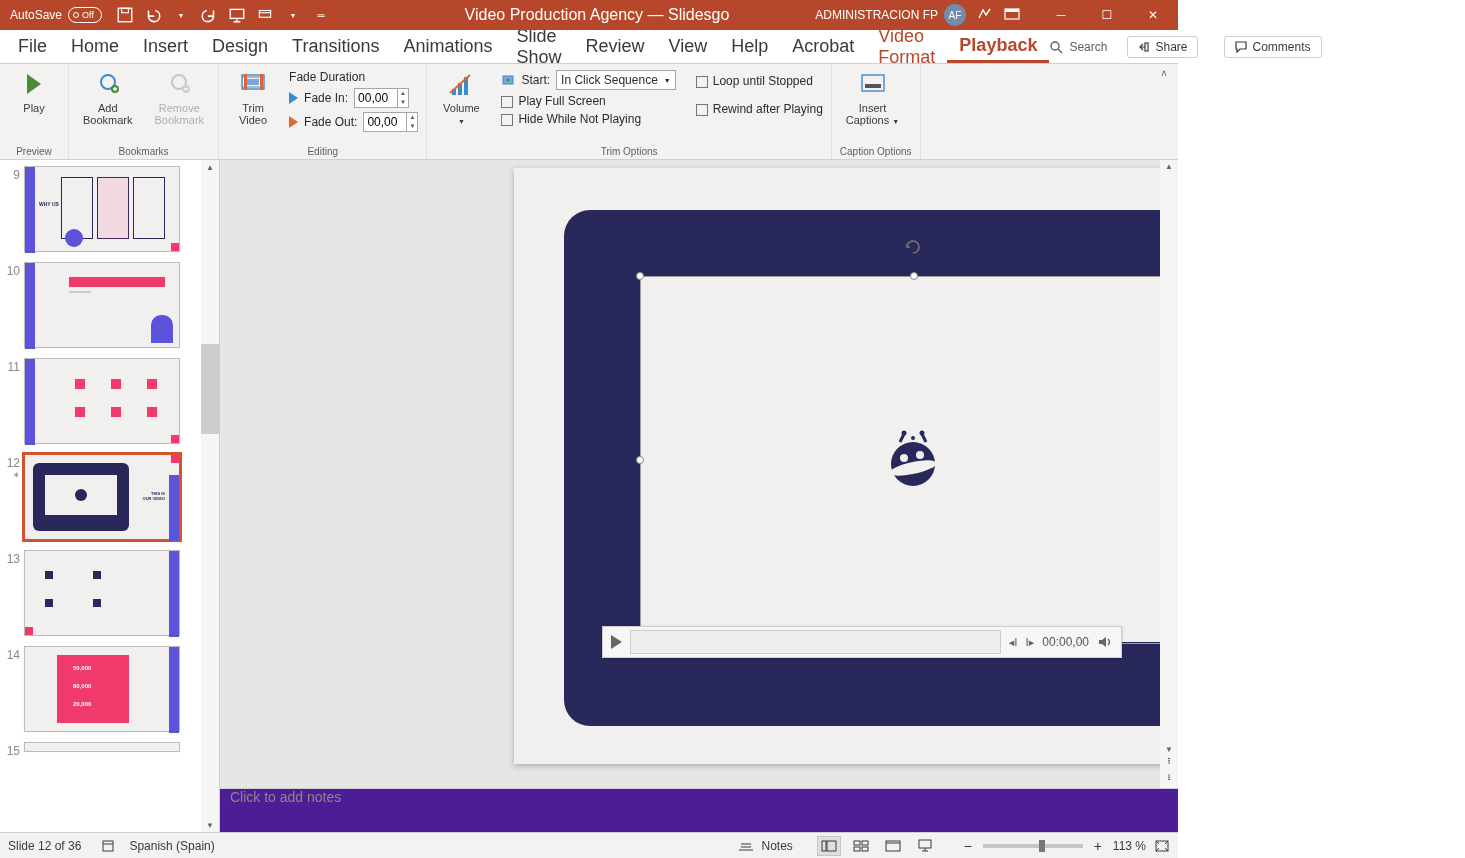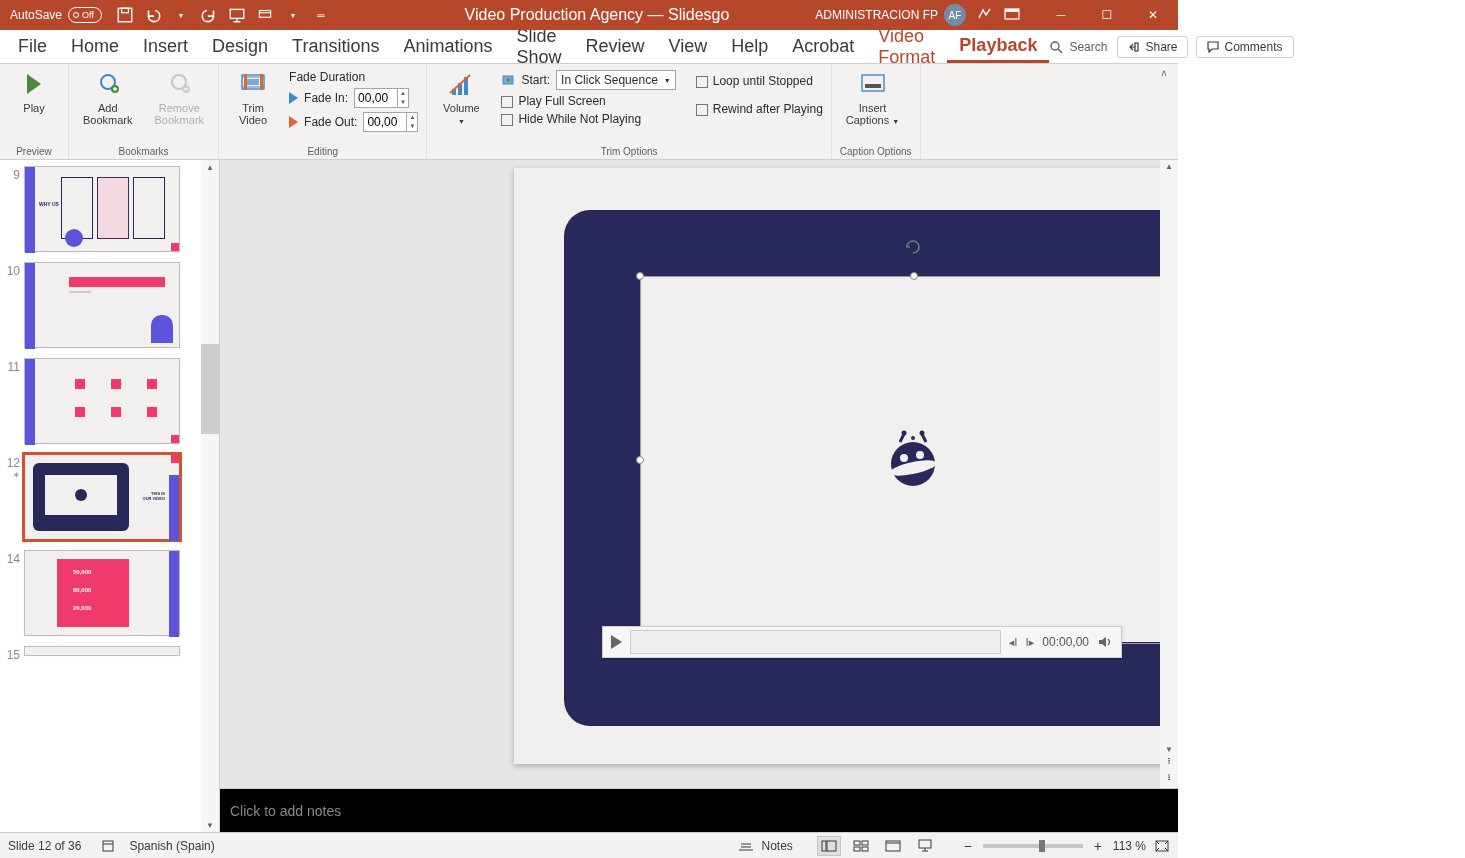--- a/index.html
+++ b/index.html
@@ -35,21 +35,21 @@
   .avatar{width:22px;height:22px;border-radius:50%;background:#728CA9;display:flex;align-items:center;justify-content:center;font-size:10px;color:#fff;}
   .winbtns{display:flex;margin-left:8px;}
   .winbtns .wb{width:46px;height:30px;display:flex;align-items:center;justify-content:center;font-size:12px;}
   
   .tabs{height:34px;background:#fff;border-bottom:1px solid var(--pp-border);display:flex;align-items:stretch;padding:0 6px;}
   .tabs .tab{padding:0 12px;display:flex;align-items:center;font-size:18px;color:#3B3A39;cursor:default;}
   .tabs .tab.context{color:var(--pp-orange);}
   .tabs .tab.active{color:var(--pp-orange);border-bottom:3px solid var(--pp-orange);font-weight:600;}
   .tabs .spacer{flex:1;}
   .tabs .search{display:flex;align-items:center;gap:6px;color:#605E5C;}
-  .tabs .rightbtns{display:flex;align-items:center;gap:8px;margin-left:10px;margin-right:8px;}
+  .tabs .rightbtns{display:flex;align-items:center;gap:26px;margin-left:20px;margin-right:8px;}
   .tabs .btnlink{border:1px solid var(--pp-border);padding:3px 10px;border-radius:3px;display:flex;align-items:center;gap:5px;font-size:12px;color:#3B3A39;}
   
   .ribbon{height:96px;background:var(--pp-ribbon-bg);border-bottom:1px solid var(--pp-border);display:flex;}
   .group{display:flex;flex-direction:column;border-right:1px solid #E1DFDD;padding:4px 8px 2px;}
   .group .body{display:flex;align-items:flex-start;gap:10px;flex:1;}
   .group .label{text-align:center;font-size:10px;color:#605E5C;padding-top:2px;}
   .bigbtn{display:flex;flex-direction:column;align-items:center;justify-content:flex-start;padding:2px 6px;gap:4px;min-width:52px;}
   .bigbtn .bic{width:32px;height:28px;display:flex;align-items:center;justify-content:center;}
   .bigbtn .lbl{font-size:11px;text-align:center;line-height:12px;color:#3B3A39;}
   .bigbtn.disabled .lbl{color:#B0AEAC;}
@@ -103,21 +103,21 @@
   .vcontrol{position:absolute;left:88px;top:458px;width:520px;height:32px;background:#F6F6F6;border:1px solid #CFCFCF;display:flex;align-items:center;gap:8px;padding:0 8px;box-shadow:0 1px 3px rgba(0,0,0,0.2);}
   .vcontrol .play{width:0;height:0;border-top:7px solid transparent;border-bottom:7px solid transparent;border-left:11px solid #666;}
   .vcontrol .track{flex:1;height:24px;border:1px solid #CFCFCF;background:#EDEDED;}
   .vcontrol .step{font-size:11px;color:#666;}
   .vcontrol .time{font-size:12px;color:#555;}
   .vcontrol .vol{display:flex;align-items:center;}
   .slidetitle{position:absolute;right:120px;top:270px;width:180px;text-align:right;color:var(--slide-navy);font-weight:800;font-size:26px;line-height:28px;font-family:Arial,sans-serif;}
   .cursor{position:absolute;width:14px;height:20px;}
   .cursor svg{width:100%;height:100%;}
   
-  .notes{height:44px;border-top:1px solid var(--pp-border);background:#000000;display:flex;align-items:center;padding:0 10px;color:#8A8886;font-size:14px;}
+  .notes{height:44px;border-top:1px solid var(--pp-border);background:#4c1d95;display:flex;padding:0 10px;color:#8A8886;font-size:14px;}
   
   .status{height:26px;background:var(--status-bg);border-top:1px solid var(--pp-border);display:flex;align-items:center;padding:0 8px;font-size:12px;color:#3B3A39;}
   .status .s-sep{margin:0 10px;color:#C8C6C4;}
   .status .right{margin-left:auto;display:flex;align-items:center;gap:8px;}
   .status .vmbtn{width:24px;height:20px;border:1px solid transparent;display:flex;align-items:center;justify-content:center;}
   .status .vmbtn.active{background:#E1DFDD;border-color:#C8C6C4;}
   .zoomslider{width:100px;height:4px;background:#C8C6C4;position:relative;}
   .zoomslider .zthumb{position:absolute;top:-4px;left:56px;width:6px;height:12px;background:#767676;}
   .zminus,.zplus{font-size:14px;color:#3B3A39;width:14px;text-align:center;}
   .svgico{display:inline-flex;align-items:center;justify-content:center;}
@@ -451,20 +451,31 @@
           <div class="thumb">
             <div class="mini-navy" style="left:8px;top:8px;width:96px;height:68px;border-radius:6px;"></div>
             <div style="position:absolute;left:20px;top:20px;width:72px;height:40px;background:var(--slide-white);"></div>
             <div style="position:absolute;left:50px;top:34px;width:12px;height:12px;background:var(--slide-navy);border-radius:50%;"></div>
             <div class="mini-pink" style="right:0;top:0;width:8px;height:8px;"></div>
             <div class="mini-blue" style="right:0;top:20px;width:10px;height:66px;"></div>
             <div class="mini-text" style="right:14px;top:36px;font-size:4px;text-align:right;">THIS IS<br>OUR VIDEO</div>
           </div>
         </div>
 
+        <div class="thumbitem">
+          <div class="num">13</div>
+          <div class="thumb">
+            <div class="mini-blue" style="right:0;top:0;width:10px;height:86px;"></div>
+            <div style="position:absolute;left:20px;top:20px;width:8px;height:8px;background:var(--slide-navy);"></div>
+            <div style="position:absolute;left:20px;top:48px;width:8px;height:8px;background:var(--slide-navy);"></div>
+            <div style="position:absolute;left:68px;top:20px;width:8px;height:8px;background:var(--slide-navy);"></div>
+            <div style="position:absolute;left:68px;top:48px;width:8px;height:8px;background:var(--slide-navy);"></div>
+            <div class="mini-pink" style="left:0;bottom:0;width:8px;height:8px;"></div>
+          </div>
+        </div>
 
         <div class="thumbitem">
           <div class="num">14</div>
           <div class="thumb">
             <div class="mini-blue" style="right:0;top:0;width:10px;height:86px;"></div>
             <div class="mini-pink" style="left:32px;top:8px;width:72px;height:68px;"></div>
             <div style="position:absolute;left:48px;top:18px;color:#fff;font-size:6px;font-weight:700;">50,000</div>
             <div style="position:absolute;left:48px;top:36px;color:#fff;font-size:6px;font-weight:700;">80,000</div>
             <div style="position:absolute;left:48px;top:54px;color:#fff;font-size:6px;font-weight:700;">20,000</div>
           </div>

